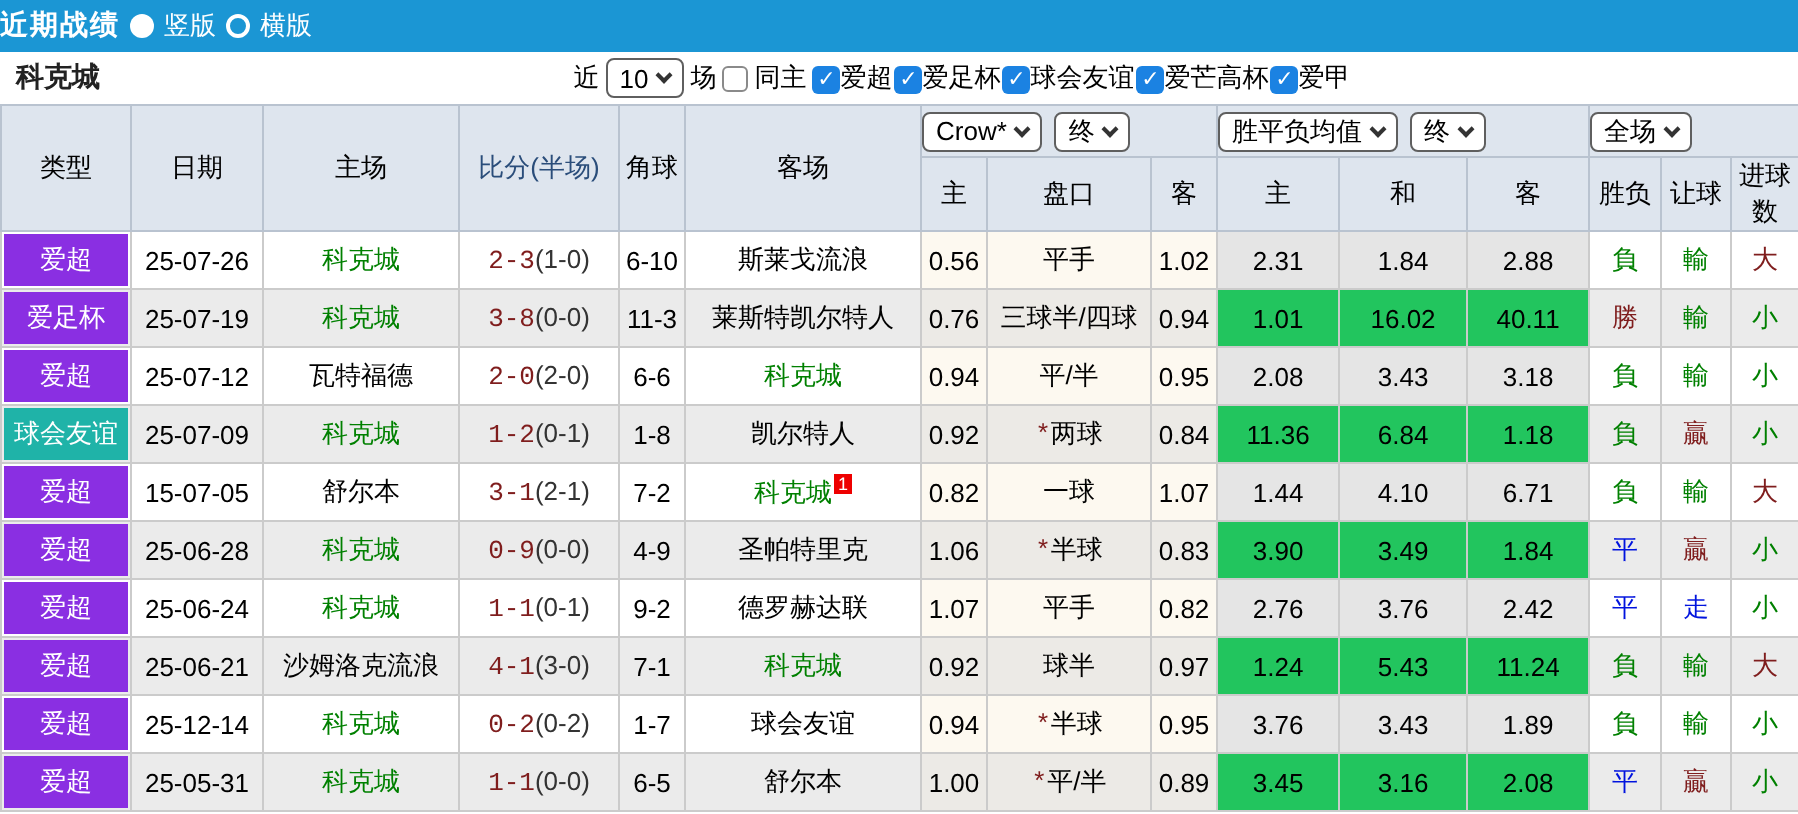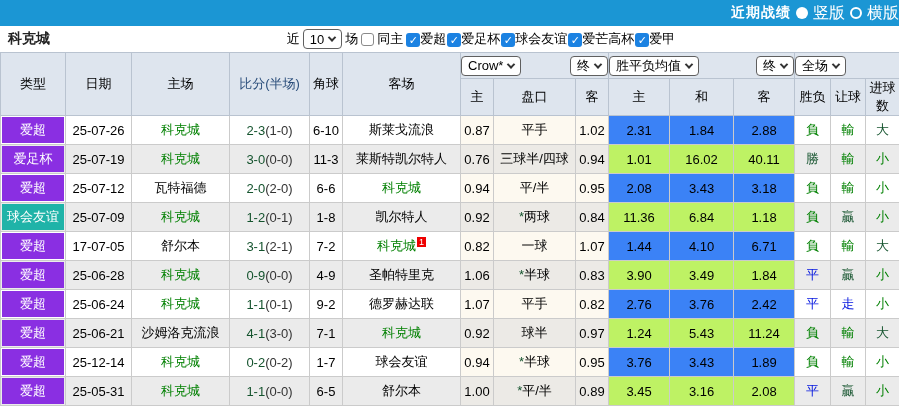--- a/index.html
+++ b/index.html
@@ -1,55 +1,55 @@
 <!DOCTYPE html>
 <html><head>
 <meta charset="utf-8">
 <style>
   * { margin:0; padding:0; box-sizing:border-box; }
   body { font-family:"Liberation Sans","DejaVu Sans",sans-serif; background:#fff; }
   .app { width:899px; height:407px; position:relative; background:#fff; overflow:hidden; }
 
   
-  .topbar { height:26px; background:#1b96d4; display:flex; align-items:center; justify-content:flex-end; gap:5px; }
+  .topbar { height:26px; background:#1b96d4; display:flex; align-items:center; justify-content:flex-start; gap:5px; }
   .topbar .title { color:#fff; font-weight:bold; font-size:14px; letter-spacing:1px; }
   .radio { display:inline-block; border-radius:50%; vertical-align:middle; }
   .radio.sel { width:12px; height:12px; background:#fff; }
   .radio.unsel { width:12px; height:12px; border:2px solid #fff; background:transparent; }
-  .topbar .rlabel { color:#fff; font-size:16px;font-family:Liberation Serif, serif; }
+  .topbar .rlabel { color:#fff; font-size:13px;font-family:Liberation Serif, serif; }
 
   
   .filterbar { height:26px; position:relative; display:flex; align-items:center; background:#fff; }
   .team { position:absolute; left:8px; font-weight:bold; font-size:14px; color:#222; }
   .controls { margin:0 auto; display:flex; align-items:center; gap:3px; font-size:13px; color:#000; padding-left:70px; }
   .cb { display:inline-block; width:14px; height:14px; border-radius:3px; vertical-align:middle; }
   .cb.on { background:#1b82e2; color:#fff; font-size:11px; line-height:14px; text-align:center; font-weight:bold; }
   .cb.off { background:#fff; border:1px solid #8a8a8a; width:13px; height:13px; }
   .sel-box { display:inline-flex; align-items:center; background:#fff; border:1px solid #5f5f5f; border-radius:4px; height:20px; padding:0 6px; font-size:13px; color:#000; }
   .chev { display:inline-block; width:6px; height:6px; border-right:2px solid #333; border-bottom:2px solid #333; transform:rotate(45deg) translate(-1px,-1px); margin-left:5px; }
 
   
   table { border-collapse:collapse; table-layout:fixed; width:899px; }
   thead th { background:#dee5ee; border:1px solid #b9c3d0; font-weight:normal; font-size:13px; color:#000; padding:0; }
   thead tr.h1 th { height:26px; }
   thead tr.h2 th { height:18px; }
   th.score-h { color:#2a4d7a; }
-  .selwrap { display:flex; align-items:center; justify-content:space-between; gap:6px; }
+  .selwrap { display:flex; align-items:center; justify-content:flex-start; gap:6px; }
   tbody td { height:28px; border:1px solid #cbcbcb; text-align:center; font-size:13px; color:#000; padding:0; overflow:hidden; white-space:nowrap; }
   tr.odd td { background:#fff; }
   tr.even td { background:#ebebeb; }
   tr.odd td.crow { background:#fdf9f0; }
   tr.even td.crow { background:#eceae6; }
-  tr.odd td.avg { background:#3b82f6; }
-  tr.even td.avg { background:#bef264; }
+  tr.odd td.avg { background:#e5e5e5; }
+  tr.even td.avg { background:#22c55e; }
   td.typecell { padding:1px; }
   .type-chip { height:26px; line-height:26px; color:#fff; font-size:13px; }
   .type-purple { background:#8a2fe2; }
   .type-teal { background:#1fb3a8; }
-  .g { color:#008000; } .r { color:#14532d; } .b { color:#0013de; }
+  .g { color:#008000; } .r { color:#7f1d1d;font-family:Liberation Mono, monospace; } .b { color:#0013de; }
   .focus { color:#008000; }
   .ht { color:#333; }
   .tbadge { background:#ee0000; color:#fff; font-size:9px; padding:0 2px; margin-left:1px; vertical-align:super; line-height:11px; }
 
   
   .footer { height:21px; display:flex; align-items:center; justify-content:center; font-size:13px; color:#000; }
 </style>
 </head>
 <body>
 
@@ -152,37 +152,37 @@
     <tbody id="tbody">
         <tr class="odd">
           <td class="typecell">
             <div class="type-chip type-purple">爱超</div>
           </td>
           <td>25-07-26</td>
           <td><span class="focus">科克城</span></td>
           <td><span class="r">2-3</span><span class="ht">(1-0)</span></td>
           <td>6-10</td>
           <td><span class="">斯莱戈流浪</span></td>
-          <td class="crow">0.87</td>
+          <td class="crow">0.56</td>
           <td class="crow">平手</td>
           <td class="crow">1.02</td>
           <td class="avg">2.31</td>
           <td class="avg">1.84</td>
           <td class="avg">2.88</td>
           <td><span class="g">負</span></td>
           <td><span class="g">輸</span></td>
           <td><span class="r">大</span></td>
         </tr>
         <tr class="even">
           <td class="typecell">
             <div class="type-chip type-purple">爱足杯</div>
           </td>
           <td>25-07-19</td>
           <td><span class="focus">科克城</span></td>
-          <td><span class="r">3-0</span><span class="ht">(0-0)</span></td>
+          <td><span class="r">3-8</span><span class="ht">(0-0)</span></td>
           <td>11-3</td>
           <td><span class="">莱斯特凯尔特人</span></td>
           <td class="crow">0.76</td>
           <td class="crow">三球半/四球</td>
           <td class="crow">0.94</td>
           <td class="avg">1.01</td>
           <td class="avg">16.02</td>
           <td class="avg">40.11</td>
           <td><span class="r">勝</span></td>
           <td><span class="g">輸</span></td>
@@ -223,21 +223,21 @@
           <td class="avg">6.84</td>
           <td class="avg">1.18</td>
           <td><span class="g">負</span></td>
           <td><span class="r">贏</span></td>
           <td><span class="g">小</span></td>
         </tr>
         <tr class="odd">
           <td class="typecell">
             <div class="type-chip type-purple">爱超</div>
           </td>
-          <td>17-07-05</td>
+          <td>15-07-05</td>
           <td><span class="">舒尔本</span></td>
           <td><span class="r">3-1</span><span class="ht">(2-1)</span></td>
           <td>7-2</td>
           <td><span class="focus">科克城</span><sup class="tbadge">1</sup></td>
           <td class="crow">0.82</td>
           <td class="crow">一球</td>
           <td class="crow">1.07</td>
           <td class="avg">1.44</td>
           <td class="avg">4.10</td>
           <td class="avg">6.71</td>

